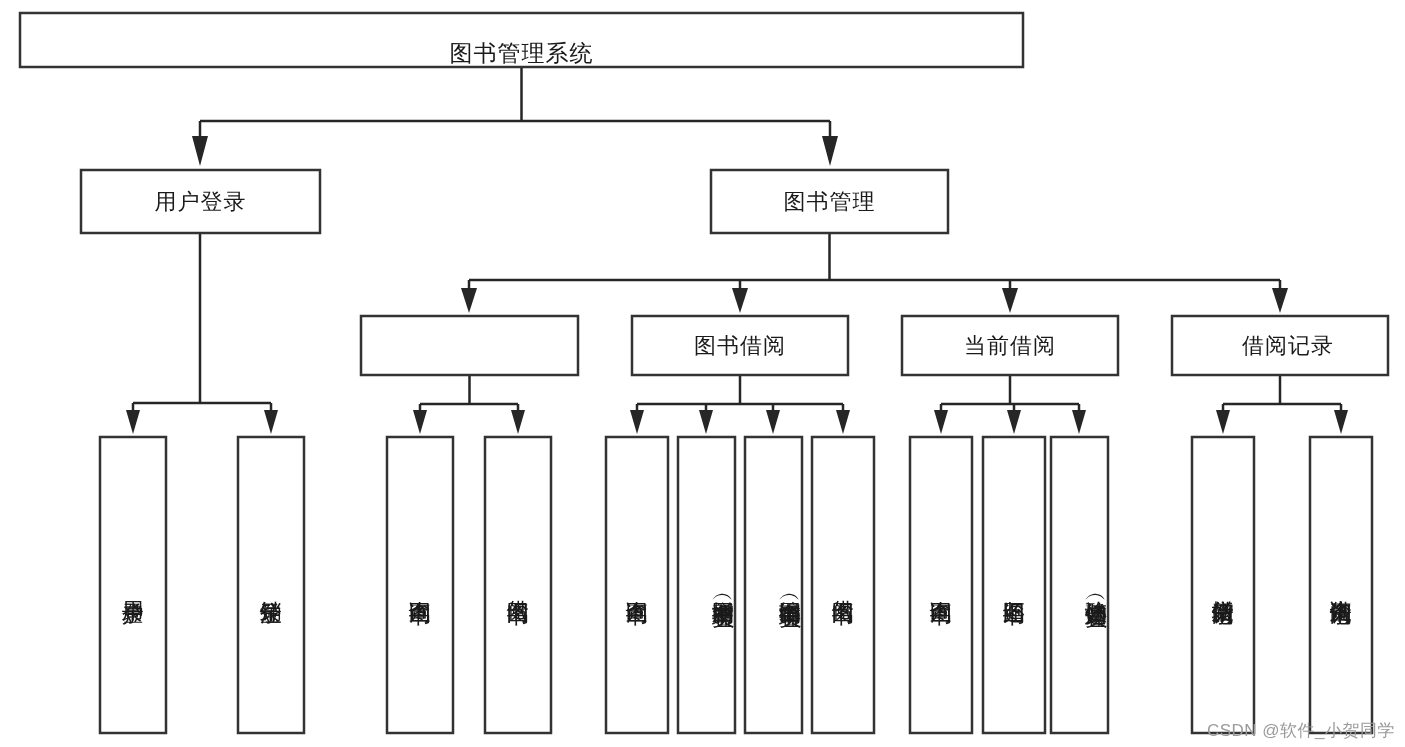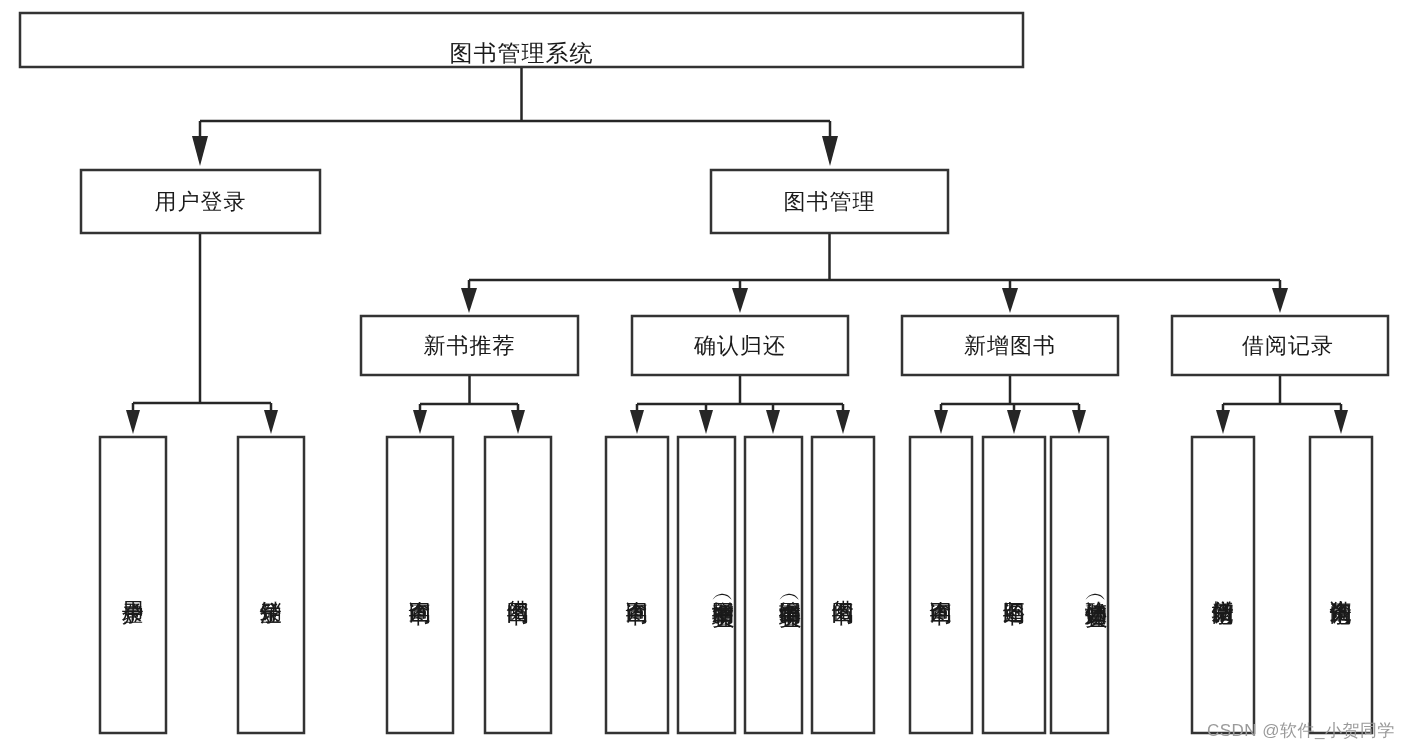--- a/index.html
+++ b/index.html
@@ -197,23 +197,22 @@
 
     <rect class="node-box" x="1192" y="437" width="62" height="296"></rect>
     <rect class="node-box" x="1310" y="437" width="62" height="296"></rect>
   </svg>
 
   <div class="hlabel-wrap root" style="left:20px; top:13px; width:1003px; height:54px;margin-top:13px;">图书管理系统</div>
 
   <div class="hlabel-wrap" style="left:81px; top:170px; width:239px; height:63px;">用户登录</div>
   <div class="hlabel-wrap" style="left:711px; top:170px; width:237px; height:63px;">图书管理</div>
 
-  <div class="hlabel-wrap" style="left:361px; top:316px; width:217px; height:59px;">新书推荐</div>
-  <div class="hlabel-wrap" style="left:632px; top:316px; width:216px; height:59px;">确认归还</div>
-  <div class="hlabel-wrap" style="left:902px; top:316px; width:216px; height:59px;">新增图书</div>
+  <div class="hlabel-wrap" style="left:632px; top:316px; width:216px; height:59px;">图书借阅</div>
+  <div class="hlabel-wrap" style="left:902px; top:316px; width:216px; height:59px;">当前借阅</div>
   <div class="hlabel-wrap" style="left:1172px; top:316px; width:216px; height:59px;padding-left:8px;">借阅记录</div>
 
   <div class="vlabel-wrap" style="left:100px; top:437px; width:66px; height:296px;">用户登录</div>
   <div class="vlabel-wrap" style="left:238px; top:437px; width:66px; height:296px;">注销登录</div>
 
   <div class="vlabel-wrap" style="left:387px; top:437px; width:66px; height:296px;">查询图书</div>
   <div class="vlabel-wrap" style="left:485px; top:437px; width:66px; height:296px;">借阅图书</div>
 
   <div class="vlabel-wrap" style="left:606px; top:437px; width:62px; height:296px;">查询图书</div>
   <div class="vlabel-wrap align-top" style="left:678px; top:437px; width:57px; height:296px;">新增图书（管理员）</div>

